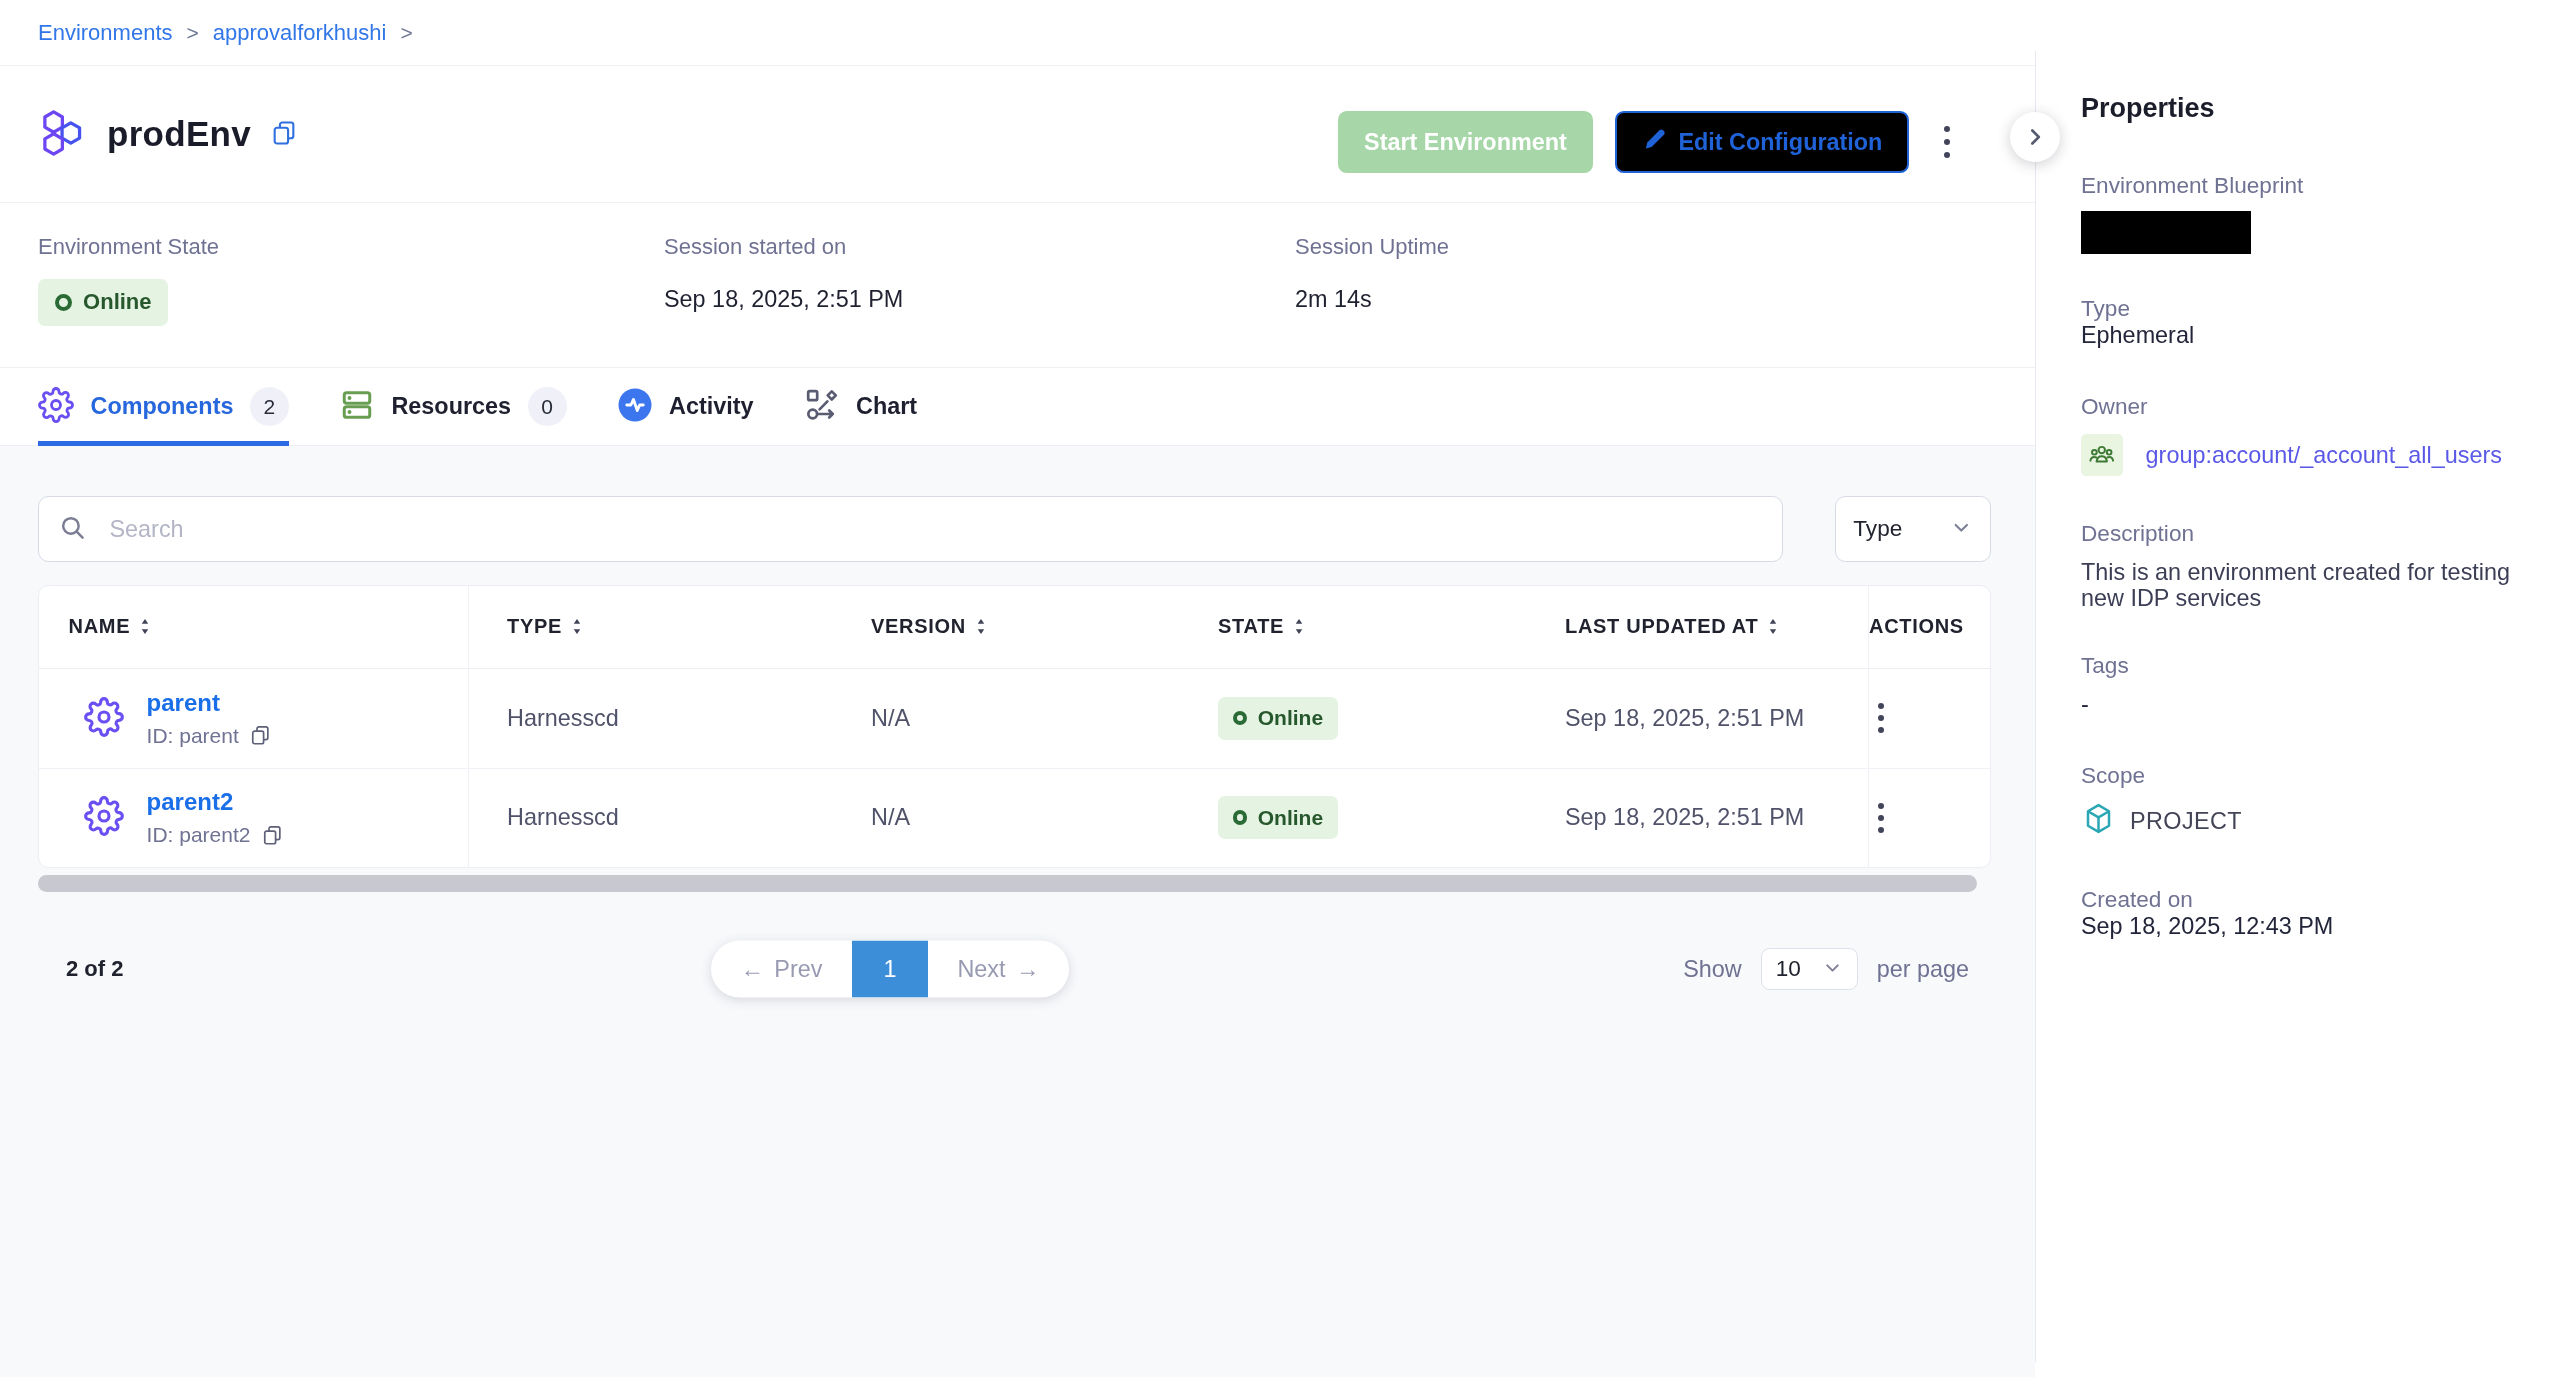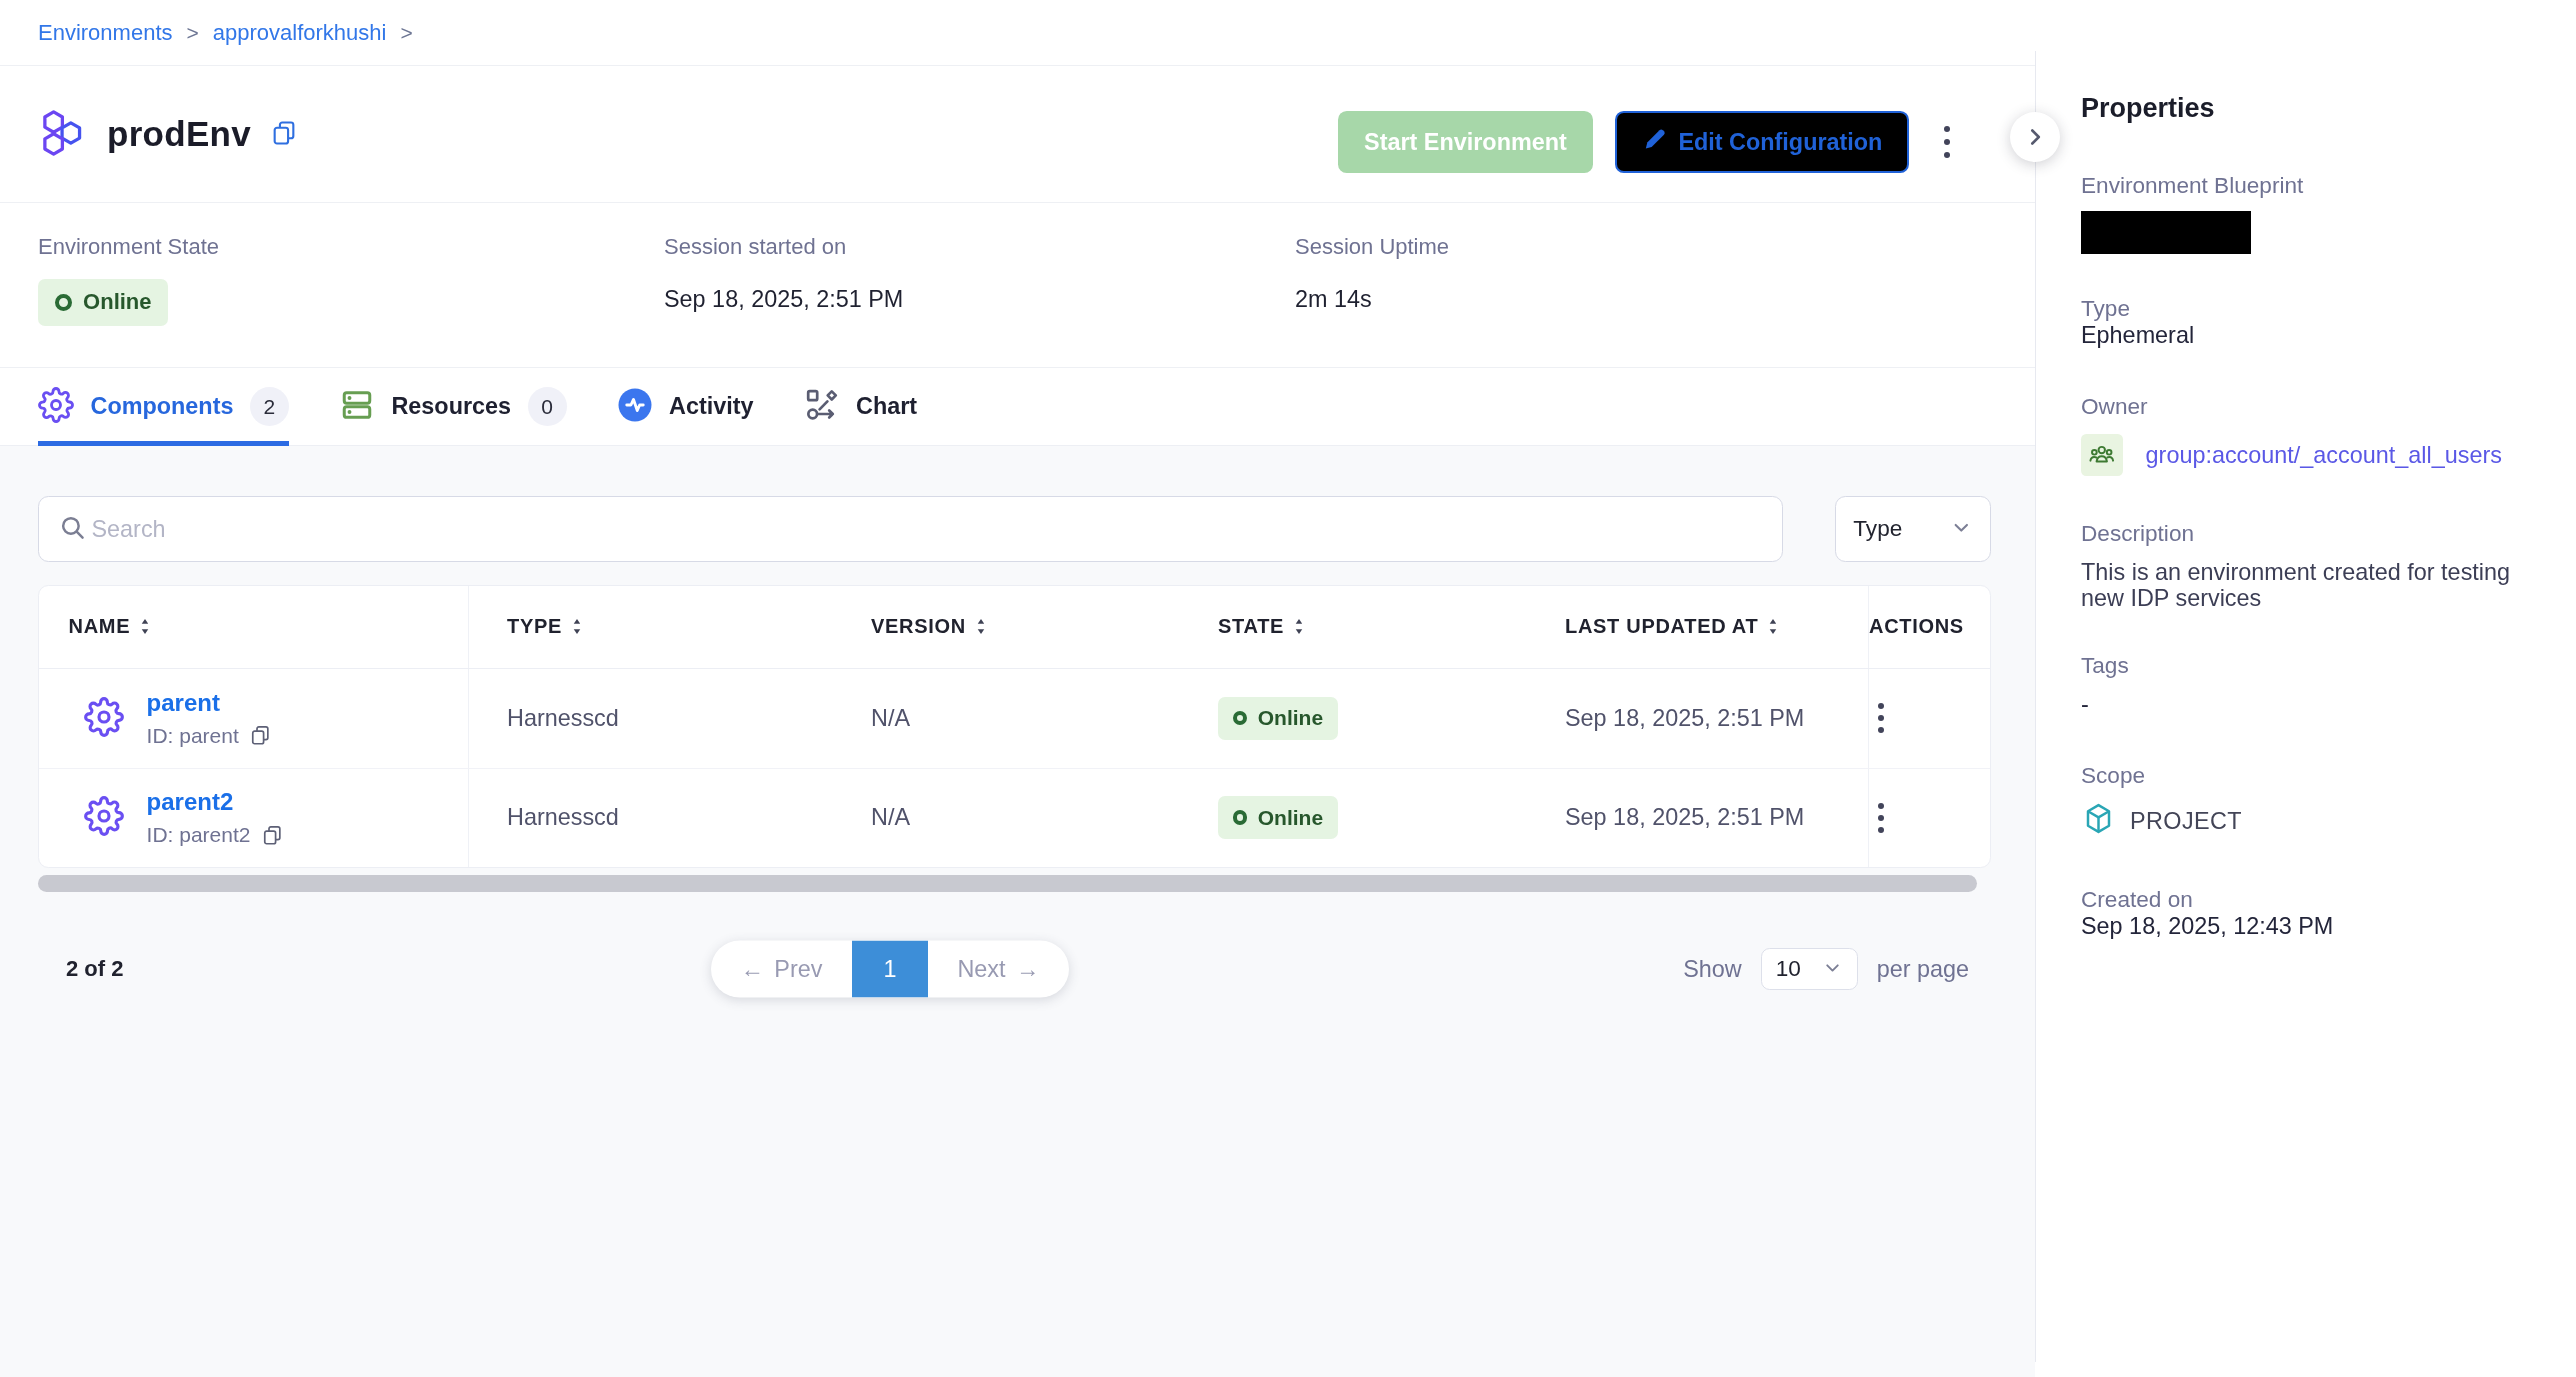--- a/index.html
+++ b/index.html
@@ -59,21 +59,21 @@
   .tab.active .tab-label { color: #2767dd; }
   .tab.active::after { content: ""; position: absolute; left: 0; right: 0; bottom: -1.7px; height: 6px; background: #2c6be3; }
   .tab-count { min-width: 39px; height: 39px; padding: 0 7px; border-radius: 20px; background: #f0f1f8;
     display: inline-flex; align-items: center; justify-content: center; font-size: 21px; color: #2a2c3a; }
 
   
   .content { background: #f8f9fb; height: 932px; position: relative; }
 
   .search-row { padding: 50px 0 0 38px; display: flex; }
   .search-box { width: 1745px; height: 66px; background: #fff; border: 1.7px solid #d7dae6; border-radius: 10.4px;
-    display: flex; align-items: center; gap: 4px; padding: 0 19px; }
+    display: flex; align-items: center; gap: 22px; padding: 0 19px; }
   .search-box input { flex: 1; border: none; outline: none; font-size: 23.4px; color: #2a2c3a; background: transparent; font-family: inherit; }
   .search-box input::placeholder { color: #b3b5c6; }
   .type-box { margin-left: 52px; width: 156px; height: 66px; background: #fff; border: 1.7px solid #d7dae6; border-radius: 10.4px;
     display: flex; align-items: center; justify-content: space-between; padding: 0 17.3px; cursor: pointer; }
   .type-box .lbl { font-size: 22.6px; color: #22242f; }
 
   .table-card { margin: 22.6px 0 0 38px; width: 1953px; background: #fff; border: 1.7px solid #eceef4; border-radius: 10.4px; overflow: hidden; }
   .trow { display: grid; grid-template-columns: 430px 364px 347px 347px 342px 1fr; }
   .trow > div { display: flex; align-items: center; height: 100%; }
   .thead { height: 83px; border-bottom: 1.7px solid #eceef4; }

